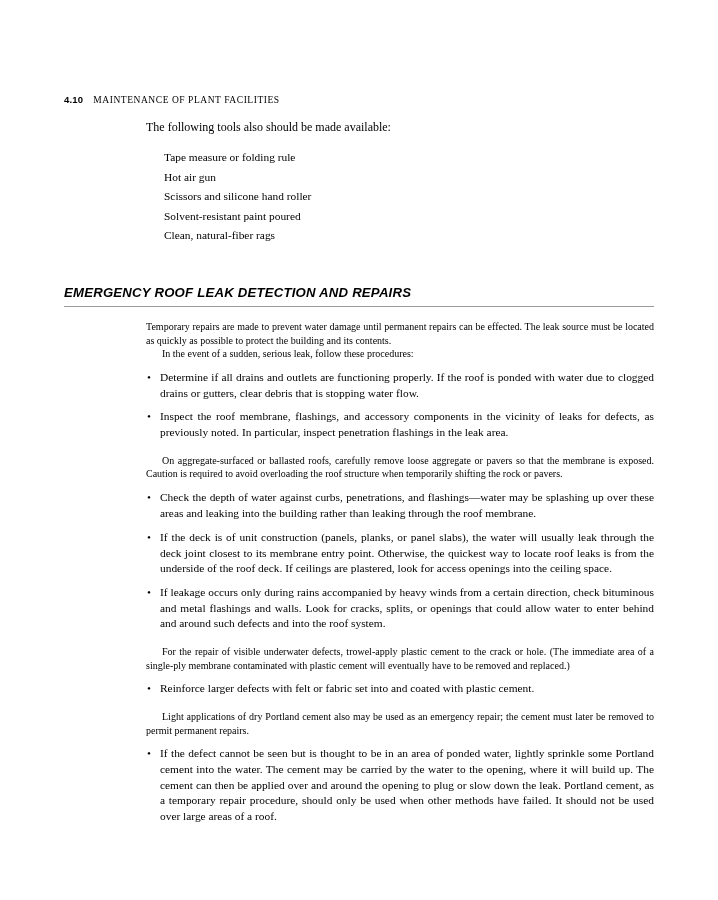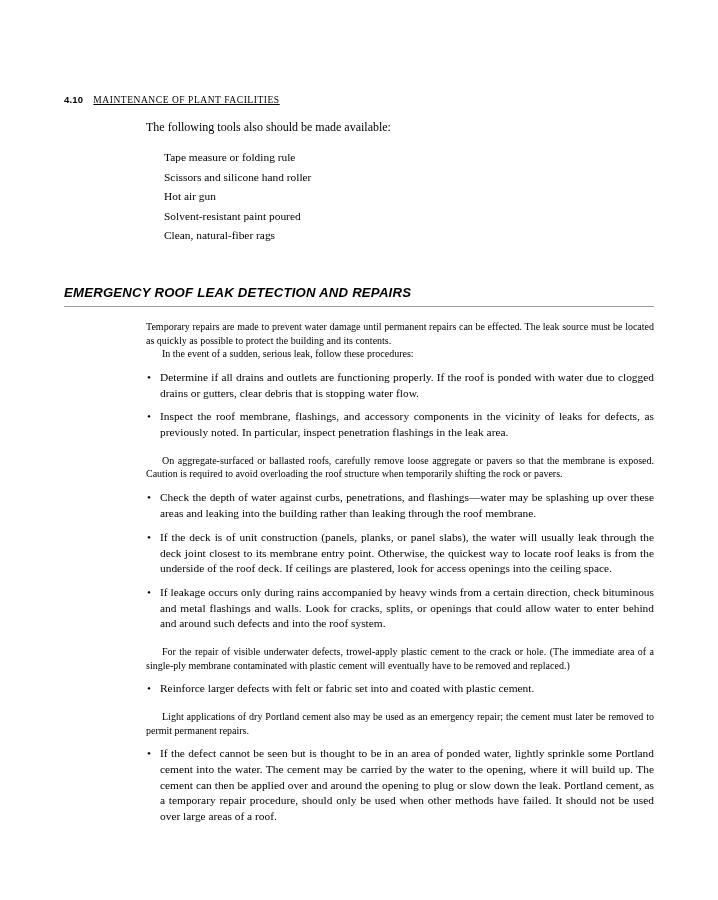--- a/index.html
+++ b/index.html
@@ -35,21 +35,20 @@
   .runhead .folio {
     font-family: "Liberation Sans", sans-serif;
     font-weight: bold;
     font-size: 9.5px;
     letter-spacing: 0.2px;
   }
   .runhead .chaptitle {
     font-family: "Liberation Serif", serif;
     font-size: 9.5px;
     letter-spacing: 0.55px;
-    text-decoration: underline;
   }
 
   
   .content {
     position: absolute;
     left: 64px;
     top: 74px;
     width: 590px;
   }
 
@@ -139,22 +138,22 @@
     <span class="folio">4.10</span>
     <span class="chaptitle">MAINTENANCE OF PLANT FACILITIES</span>
   </div>
 
   <div class="content">
 
     <p class="lead">The following tools also should be made available:</p>
 
     <ul class="toollist">
       <li>Tape measure or folding rule</li>
+      <li>Hot air gun</li>
       <li>Scissors and silicone hand roller</li>
-      <li>Hot air gun</li>
       <li>Solvent-resistant paint poured</li>
       <li>Clean, natural-fiber rags</li>
     </ul>
 
     <div class="section-head">
       <h2>EMERGENCY ROOF LEAK DETECTION AND REPAIRS</h2>
       <div class="rule"></div>
     </div>
 
     <div class="body-block">

